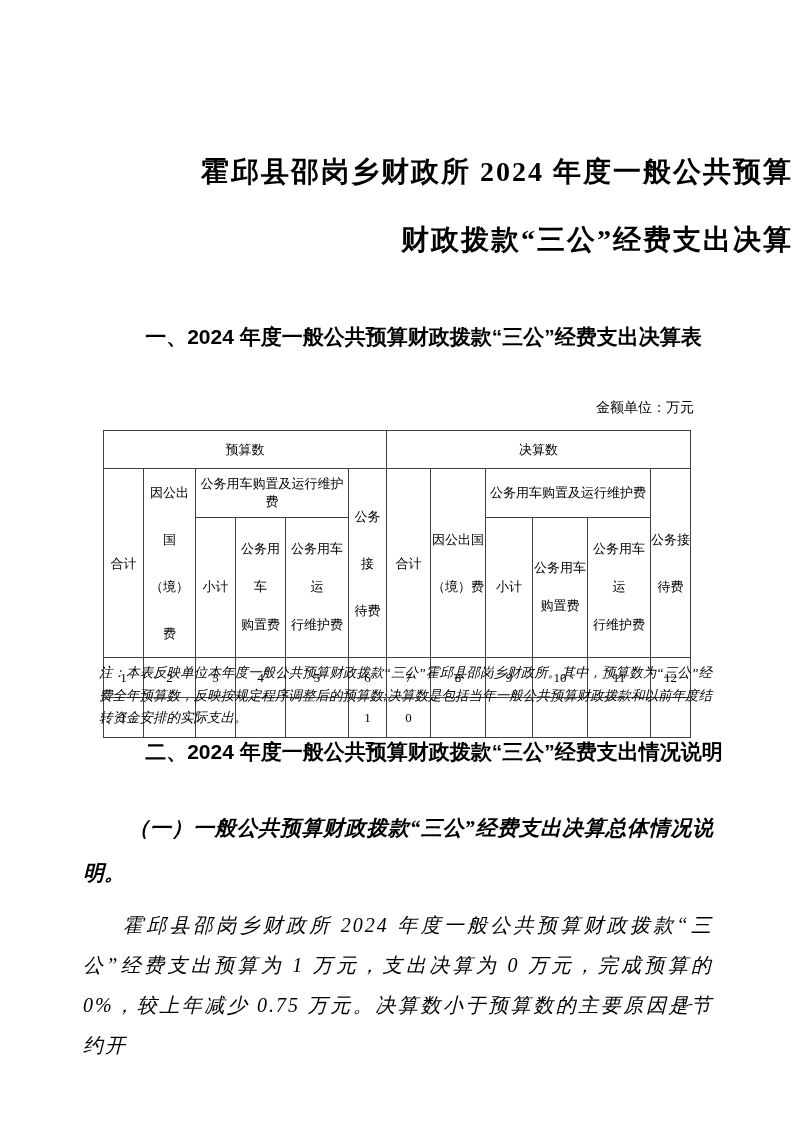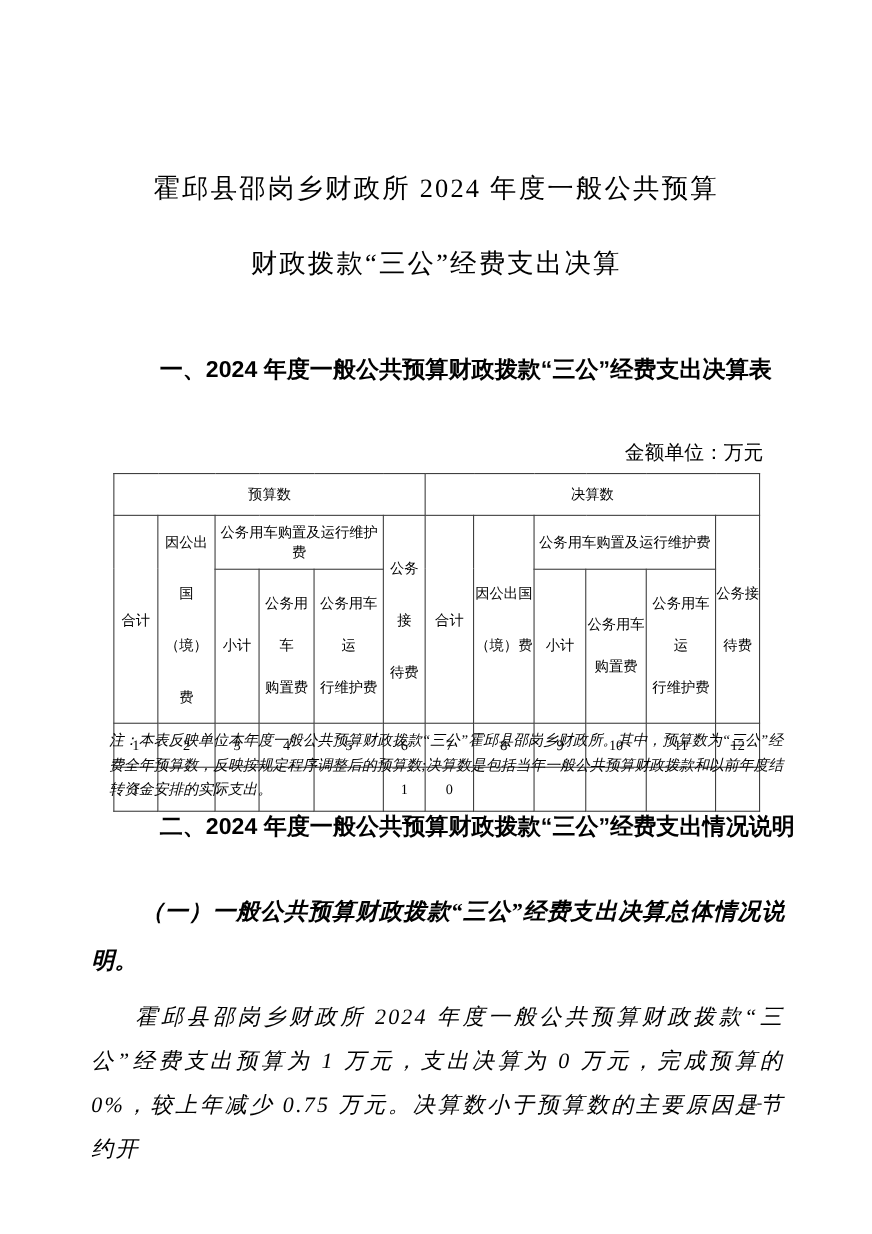--- a/index.html
+++ b/index.html
@@ -4,33 +4,33 @@
 <style>
   html,body { margin:0; padding:0; background:#ffffff; }
   .page {
     position:relative; width:793px; height:1122px; margin:0 auto;
     background:#ffffff; color:#000;
     font-family:"Liberation Serif","DejaVu Serif",serif;
     overflow:hidden;
   }
   .doc-title {
     position:absolute; top:138px; left:0; width:100%;
-    text-align:center; font-size:24px; letter-spacing:2px; line-height:68px;
-    font-weight:400;
+    text-align:right; font-size:28px; letter-spacing:2px; line-height:68px;
+    font-weight:700;
   }
   .h-sans {
     position:absolute; left:100px; width:630px;
     font-family:"Liberation Sans","DejaVu Sans",sans-serif;
     font-weight:bold; font-size:21px; line-height:45px;
     text-indent:2.15em; text-align:justify;
   }
   .sec1 { top:314px; }
   .sec2 { top:729px; }
   .unit-label {
-    position:absolute; top:399px; right:99px; font-size:18px;
+    position:absolute; top:399px; right:99px; font-size:14px;
   }
   table.budget-tbl {
     position:absolute; top:430px; left:103px;
     width:587px; table-layout:fixed; border-collapse:collapse;
     font-size:13px; text-align:center;
   }
   table.budget-tbl th, table.budget-tbl td {
     border:1px solid #404040; font-weight:normal; padding:0;
     white-space:pre-line; vertical-align:middle; overflow:hidden;
   }

